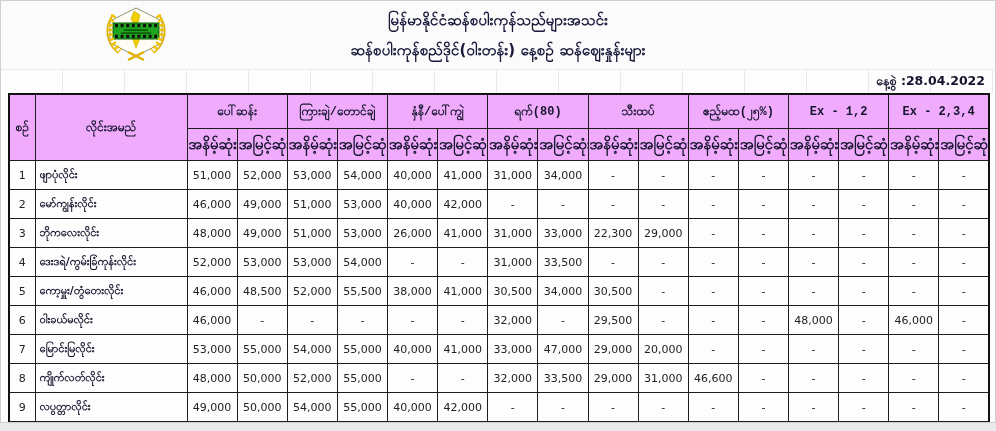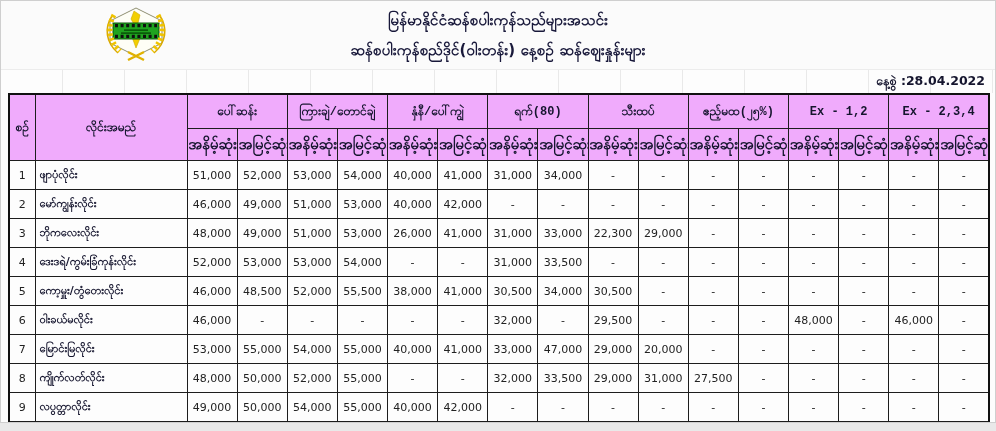--- a/index.html
+++ b/index.html
@@ -268,21 +268,21 @@
           <td>48,000</td>
           <td>50,000</td>
           <td>52,000</td>
           <td>55,000</td>
           <td>-</td>
           <td>-</td>
           <td>32,000</td>
           <td>33,500</td>
           <td>29,000</td>
           <td>31,000</td>
-          <td>27,500</td>
+          <td>46,600</td>
           <td>-</td>
           <td>-</td>
           <td>-</td>
           <td>-</td>
           <td>-</td>
         </tr>
         <tr>
           <td class="no">9</td>
           <td class="name">လပွတ္တာလိုင်း</td>
           <td>49,000</td>

